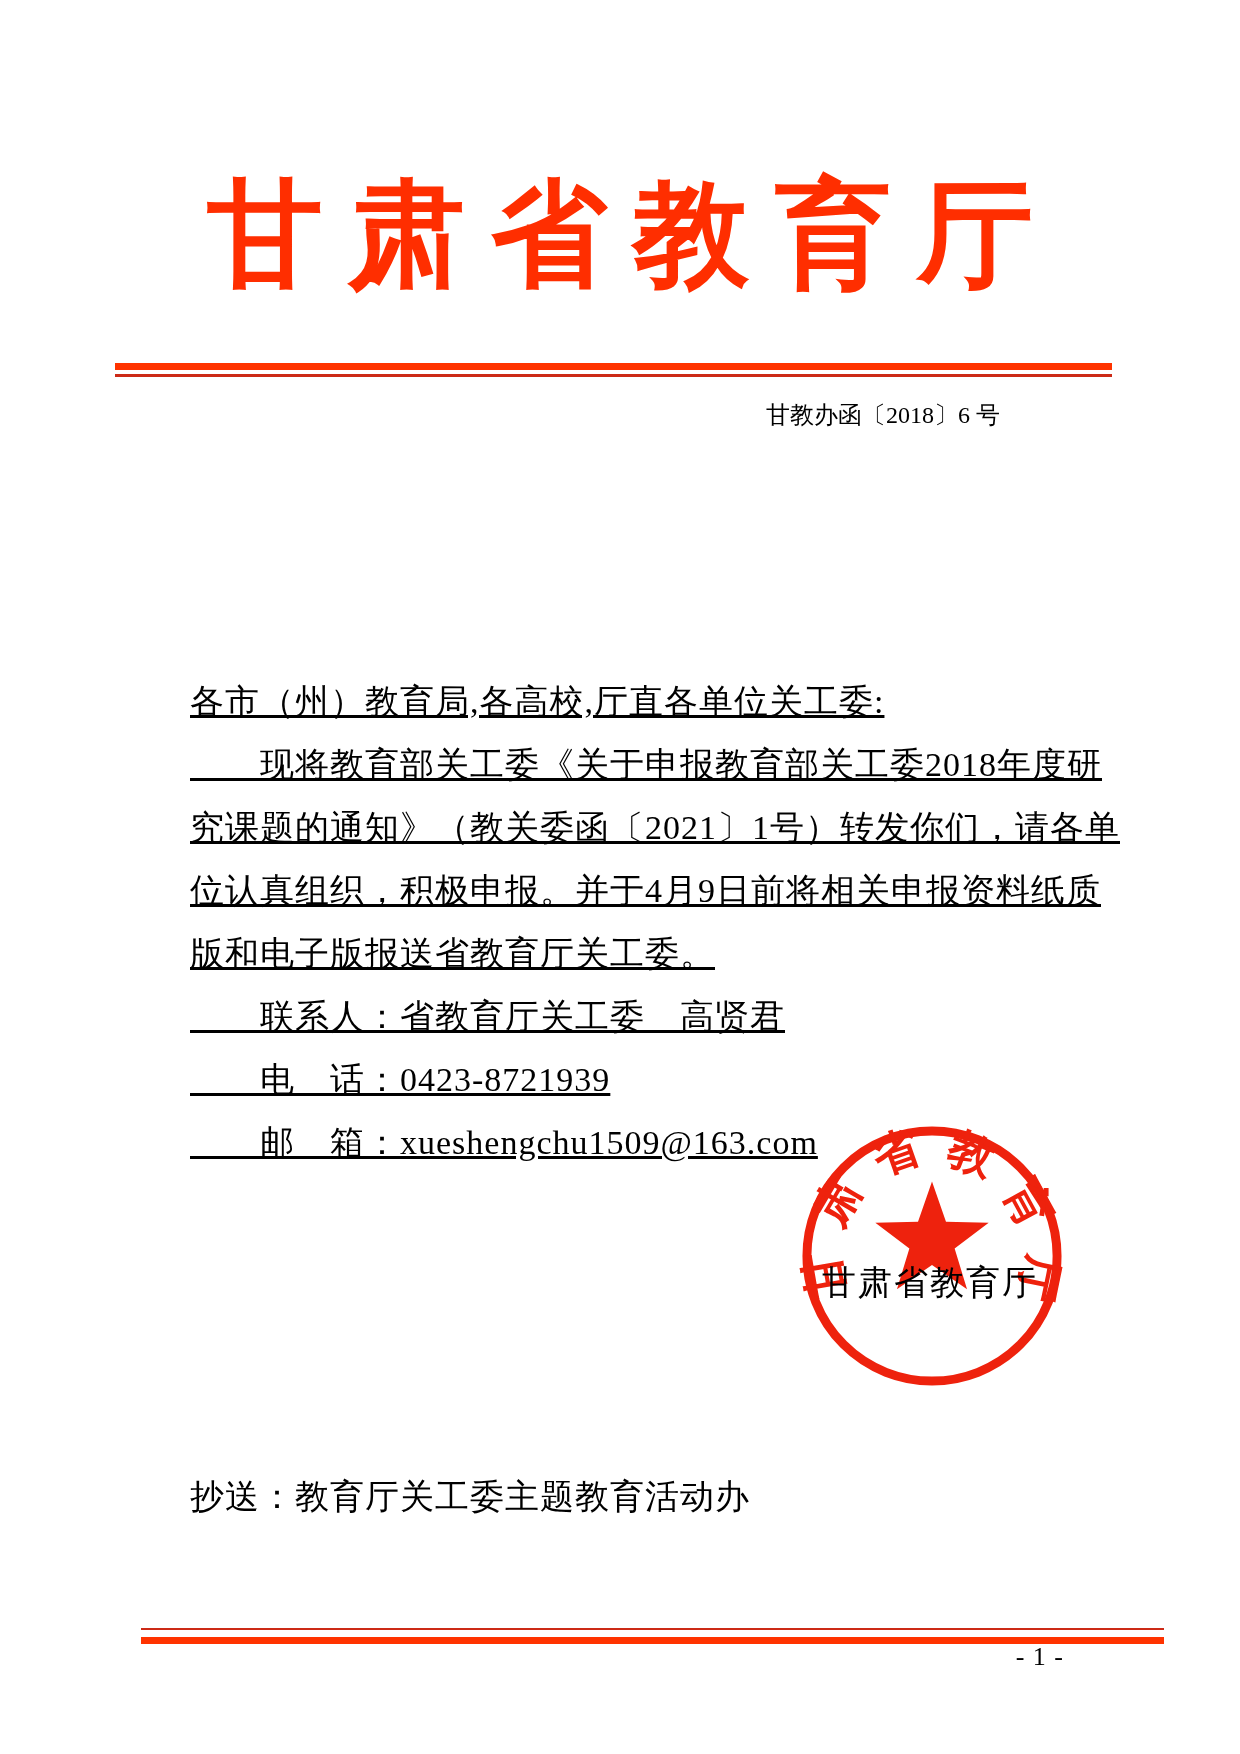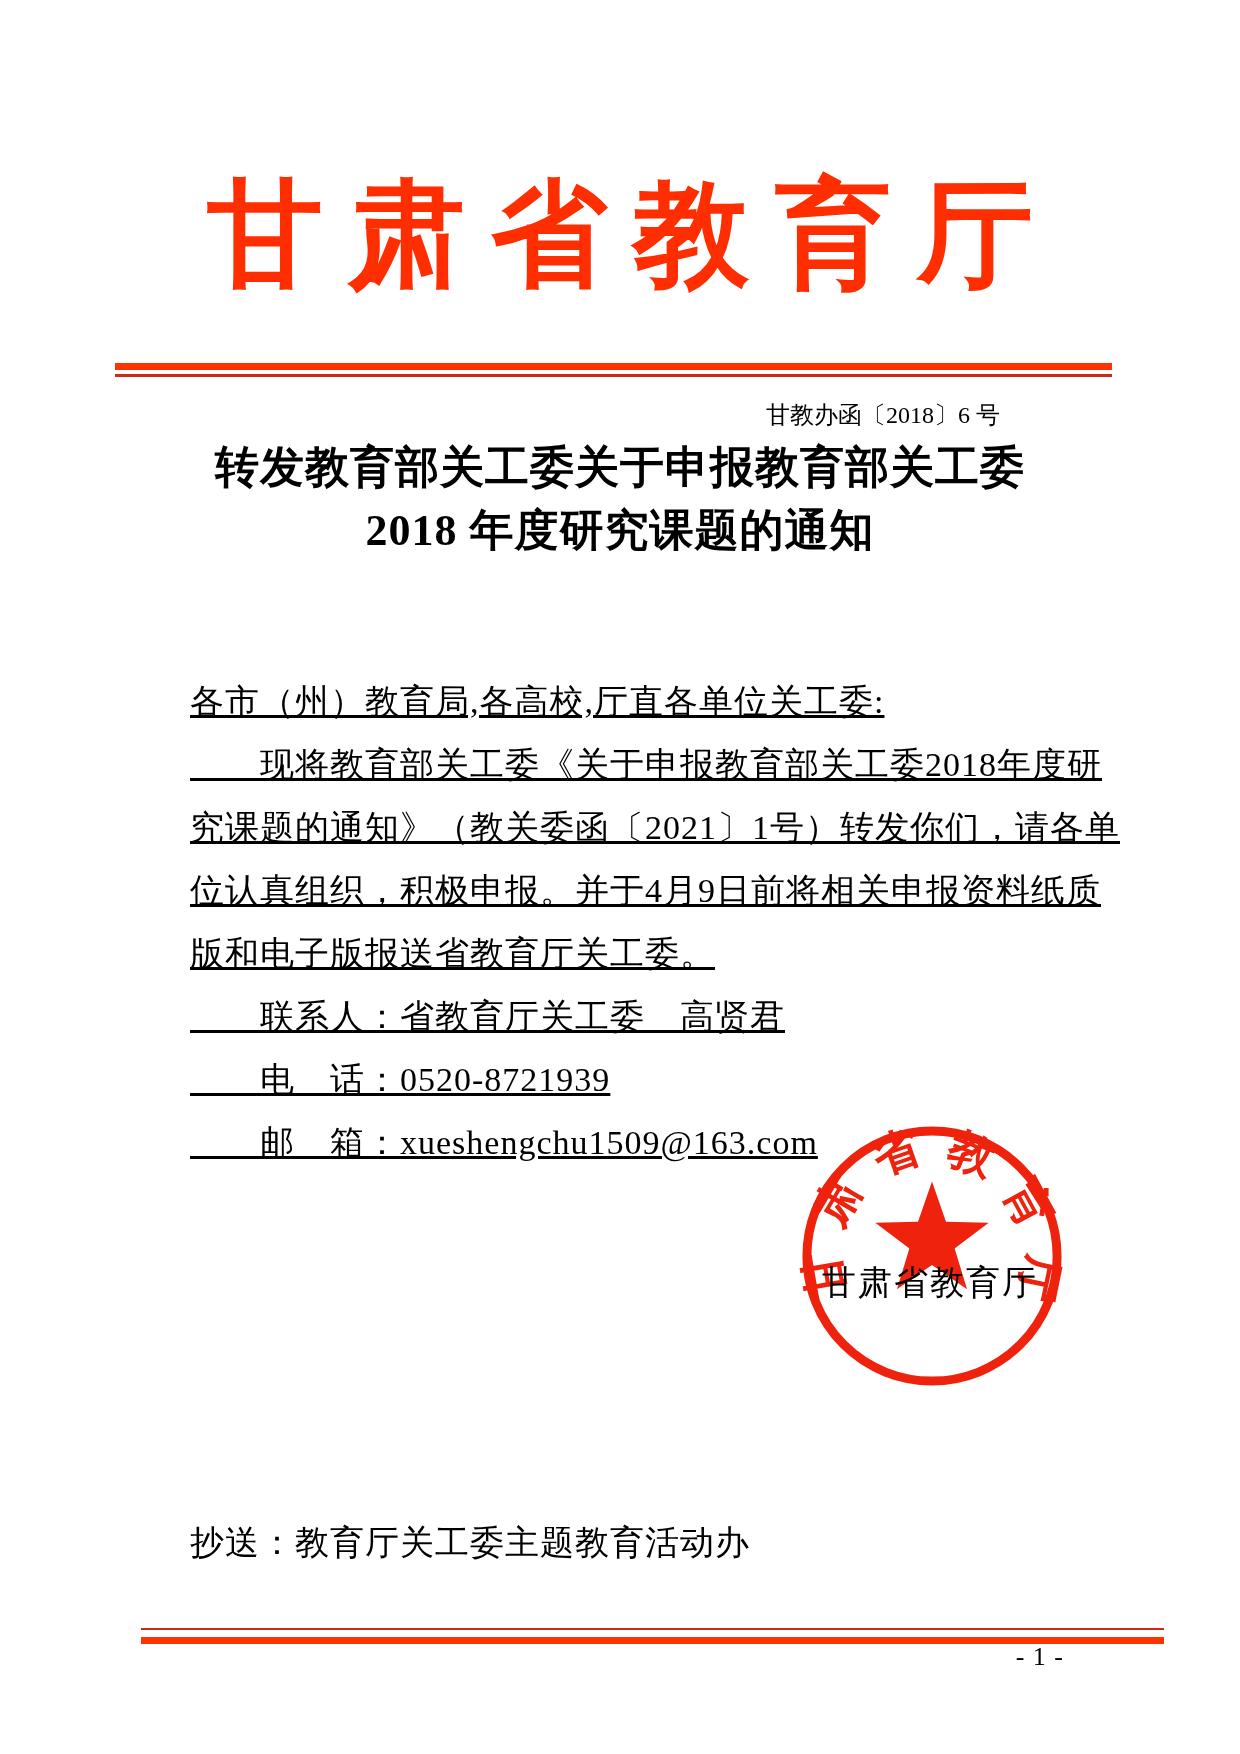--- a/index.html
+++ b/index.html
@@ -82,21 +82,21 @@
     top: 1302px; left: 757px;
     width: 312px;
     text-align: center;
     font-size: 33px;
     line-height: 46px;
     letter-spacing: 1px;
     white-space: nowrap;
   }
   .cc-line {
     position: absolute;
-    top: 1502px; left: 190px;
+    top: 1456px; left: 190px;
     font-size: 34px;
     line-height: 58px;
     letter-spacing: 1px;
     white-space: nowrap;
   }
   .footer-rule {
     position: absolute;
     left: 141px; top: 1616px;
     width: 1023px;
   }
@@ -121,33 +121,29 @@
   <div class="agency-title">甘肃省教育厅</div>
 
   <div class="header-rule">
     <div class="thick"></div>
     <div class="gap"></div>
     <div class="thin"></div>
   </div>
 
   <div class="doc-number">甘教办函〔2018〕6 号</div>
 
-  <div class="doc-title">
-    <div>转发教育部关工委关于申报教育部关工委</div>
-    <div>2018 年度研究课题的通知</div>
-  </div>
 
   <div class="body-block">
     <div class="body-line">各市（州）教育局,各高校,厅直各单位关工委:</div>
     <div class="body-line">　　现将教育部关工委《关于申报教育部关工委2018年度研</div>
     <div class="body-line">究课题的通知》（教关委函〔2021〕1号）转发你们，请各单</div>
     <div class="body-line">位认真组织，积极申报。并于4月9日前将相关申报资料纸质</div>
     <div class="body-line">版和电子版报送省教育厅关工委。</div>
     <div class="body-line">　　联系人：省教育厅关工委　高贤君</div>
-    <div class="body-line">　　电　话：0520-8721939</div>
+    <div class="body-line">　　电　话：0423-8721939</div>
     <div class="body-line">　　邮　箱：xueshengchu1509@163.com</div>
   </div>
 
   <svg class="seal" viewBox="0 0 270 270" aria-hidden="true">
     <circle cx="135" cy="135" r="126" fill="none" stroke="#ee220d" stroke-width="9"></circle>
     <polygon fill="#ee220d" points="135,60 149.1,100.6 192.1,101.5 157.8,127.4 170.3,168.5 135,144 99.7,168.5 112.2,127.4 77.9,101.5 120.9,100.6"></polygon>
     <defs>
       <path id="sealArc" d="M 48.9 175.1 A 95 95 0 1 1 218.9 179.6" fill="none"></path>
     </defs>
     <text font-size="46" fill="#ee220d" font-weight="bold" font-family="'Liberation Serif','DejaVu Serif',serif">

